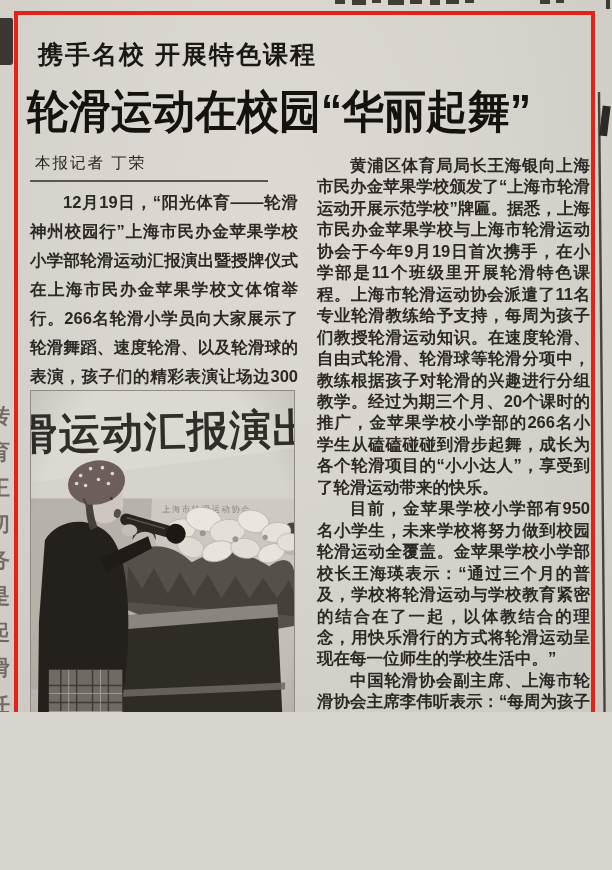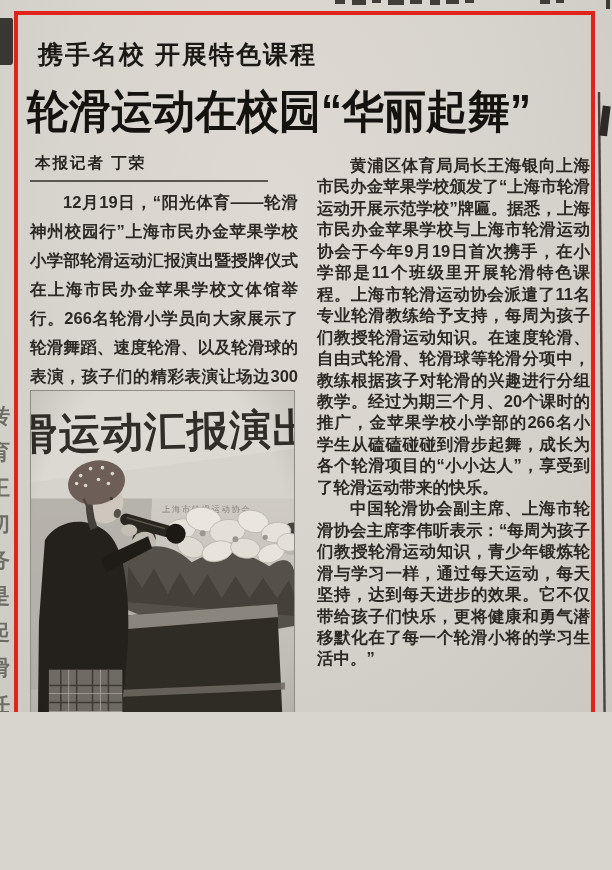--- a/index.html
+++ b/index.html
@@ -24,21 +24,21 @@
     font-size:25px; font-weight:900; letter-spacing:2px; color:#1b1916;
     white-space:nowrap;
   }
   .headline {
     position:absolute; left:27px; top:82px;
     font-size:42px; font-weight:900; letter-spacing:0px; color:#151310;
     white-space:nowrap; transform:scaleY(1.08); transform-origin:left top;
   }
   .byline {
     position:absolute; left:35px; top:153px;
-    font-size:15.5px; font-weight:700; letter-spacing:2px; color:#26231f;text-align:center;
+    font-size:15.5px; font-weight:400; letter-spacing:2px; color:#26231f;text-align:center;
   }
   .byline-rule {
     position:absolute; left:30px; top:180px; width:238px; height:2px;
     background:#5a5651;
   }
   
   .col { position:absolute; color:#2c2925; text-align:justify; word-break:break-all; }
   .col p { text-indent:2em; margin:0;font-weight:bold; }
   .left-col  { left:30px;  top:188px; width:268px; font-size:16.5px; line-height:29px; }
   .right-col { left:317px; top:155px; width:273px; font-size:16.5px; line-height:21.45px; }
@@ -231,16 +231,17 @@
       </g>
 
       <rect width="265" height="426" fill="url(#vig)"></rect>
     </svg>
   </div>
 
   <div class="caption">穿着轮滑鞋演讲的小朋友很可爱</div>
 
   <div class="col right-col">
     <p>黄浦区体育局局长王海银向上海市民办金苹果学校颁发了“上海市轮滑运动开展示范学校”牌匾。据悉，上海市民办金苹果学校与上海市轮滑运动协会于今年9月19日首次携手，在小学部是11个班级里开展轮滑特色课程。上海市轮滑运动协会派遣了11名专业轮滑教练给予支持，每周为孩子们教授轮滑运动知识。在速度轮滑、自由式轮滑、轮滑球等轮滑分项中，教练根据孩子对轮滑的兴趣进行分组教学。经过为期三个月、20个课时的推广，金苹果学校小学部的266名小学生从磕磕碰碰到滑步起舞，成长为各个轮滑项目的“小小达人”，享受到了轮滑运动带来的快乐。</p>
+    <p>目前，金苹果学校小学部有950名小学生，未来学校将努力做到校园轮滑运动全覆盖。金苹果学校小学部校长王海瑛表示：“通过三个月的普及，学校将轮滑运动与学校教育紧密的结合在了一起，以体教结合的理念，用快乐滑行的方式将轮滑运动呈现在每一位师生的学校生活中。”</p>
     <p>中国轮滑协会副主席、上海市轮滑协会主席李伟听表示：“每周为孩子们教授轮滑运动知识，青少年锻炼轮滑与学习一样，通过每天运动，每天坚持，达到每天进步的效果。它不仅带给孩子们快乐，更将健康和勇气潜移默化在了每一个轮滑小将的学习生活中。”</p>
   </div>
 
 </div>
 
 </body></html>

